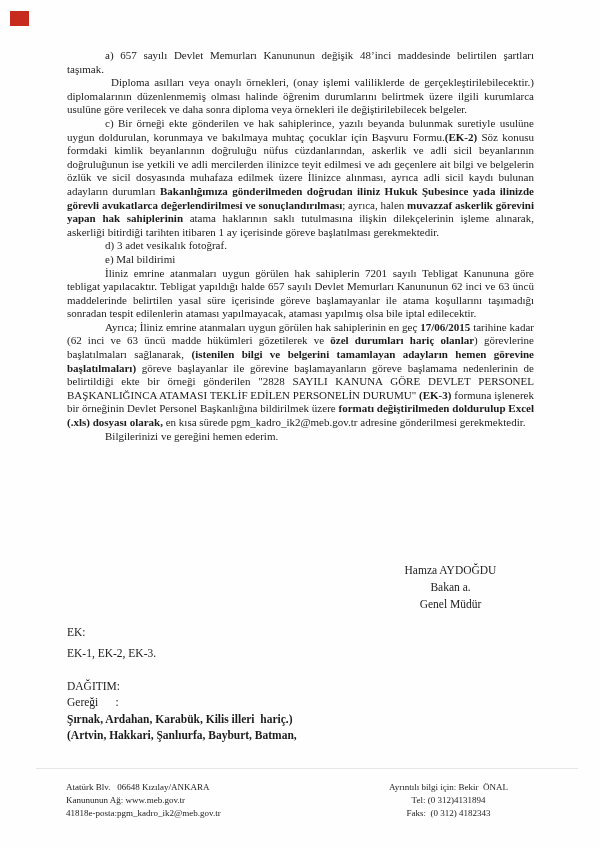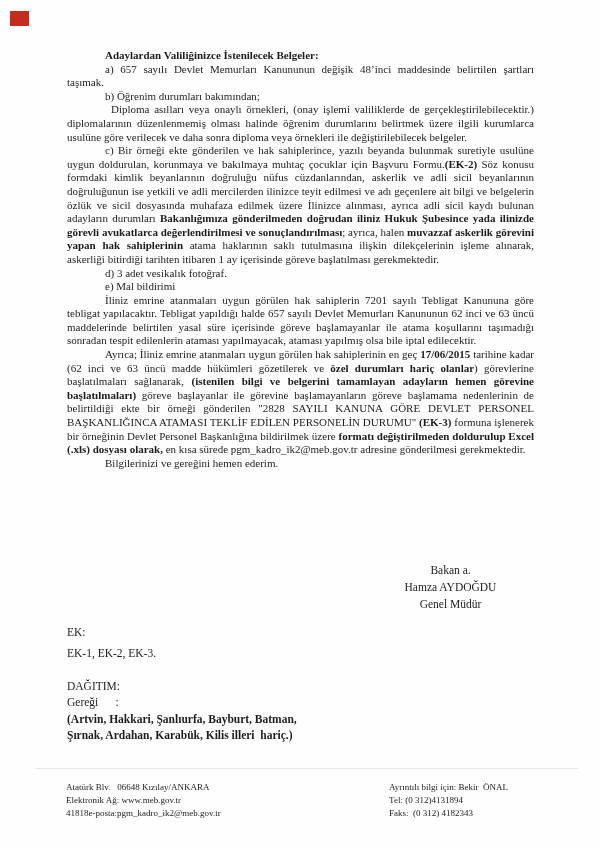--- a/index.html
+++ b/index.html
@@ -40,52 +40,50 @@
   .footer-rule {
     position:absolute; top:768px; left:36px; right:22px;
     border-top:1px solid #e6e6e6;
   }
   .footer {
     position:absolute; top:781px; left:66px; right:92px;
     font-size:9px; line-height:13px;
     display:flex; justify-content:space-between;
     white-space:pre-wrap;
   }
-  .footer .col-right { text-align:left; }
+  .footer .col-right { text-align:center; }
 </style>
 </head>
 <body>
 
 <div class="page">
 
   <div class="red-mark" style="background: rgb(198, 43, 30);"></div>
 
   <div class="body-text">
-      <p class="indent"><b>Adaylardan Valiliğinizce İstenilecek Belgeler:</b></p>
       <p class="indent"><span>a) 657 sayılı Devlet Memurları Kanununun değişik 48’inci maddesinde belirtilen şartları taşımak.</span></p>
-      <p class="indent"><span>b) Öğrenim durumları bakımından;</span></p>
       <p class="indent2"><span>Diploma asılları veya onaylı örnekleri, (onay işlemi valiliklerde de gerçekleştirilebilecektir.) diplomalarının düzenlenmemiş olması halinde öğrenim durumlarını belirtmek üzere ilgili kurumlarca usulüne göre verilecek ve daha sonra diploma veya örnekleri ile değiştirilebilecek belgeler.</span></p>
       <p class="indent"><span>c) Bir örneği ekte gönderilen ve hak sahiplerince, yazılı beyanda bulunmak suretiyle usulüne uygun doldurulan, korunmaya ve bakılmaya muhtaç çocuklar için Başvuru Formu.</span><b>(EK-2)</b><span> Söz konusu formdaki kimlik beyanlarının doğruluğu nüfus cüzdanlarından, askerlik ve adli sicil beyanlarının doğruluğunun ise yetkili ve adli mercilerden ilinizce teyit edilmesi ve adı geçenlere ait bilgi ve belgelerin özlük ve sicil dosyasında muhafaza edilmek üzere İlinizce alınması, ayrıca adli sicil kaydı bulunan adayların durumları </span><b>Bakanlığımıza gönderilmeden doğrudan iliniz Hukuk Şubesince yada ilinizde görevli avukatlarca değerlendirilmesi ve sonuçlandırılması</b><span>; ayrıca, halen </span><b>muvazzaf askerlik görevini yapan hak sahiplerinin</b><span> atama haklarının saklı tutulmasına ilişkin dilekçelerinin işleme alınarak, askerliği bitirdiği tarihten itibaren 1 ay içerisinde göreve başlatılması gerekmektedir.</span></p>
       <p class="indent"><span>d) 3 adet vesikalık fotoğraf.</span></p>
       <p class="indent"><span>e) Mal bildirimi</span></p>
       <p class="indent"><span>İliniz emrine atanmaları uygun görülen hak sahiplerin 7201 sayılı Tebligat Kanununa göre tebligat yapılacaktır. Tebligat yapıldığı halde 657 sayılı Devlet Memurları Kanununun 62 inci ve 63 üncü maddelerinde belirtilen yasal süre içerisinde göreve başlamayanlar ile atama koşullarını taşımadığı sonradan tespit edilenlerin ataması yapılmayacak, ataması yapılmış olsa bile iptal edilecektir.</span></p>
       <p class="indent"><span>Ayrıca; İliniz emrine atanmaları uygun görülen hak sahiplerinin en geç </span><b>17/06/2015</b><span> tarihine kadar (62 inci ve 63 üncü madde hükümleri gözetilerek ve </span><b>özel durumları hariç olanlar</b><span>) görevlerine başlatılmaları sağlanarak, </span><b>(istenilen bilgi ve belgerini tamamlayan adayların hemen görevine başlatılmaları)</b><span> göreve başlayanlar ile görevine başlamayanların göreve başlamama nedenlerinin de belirtildiği ekte bir örneği gönderilen "2828 SAYILI KANUNA GÖRE DEVLET PERSONEL BAŞKANLIĞINCA ATAMASI TEKLİF EDİLEN PERSONELİN DURUMU" </span><b>(EK-3)</b><span> formuna işlenerek bir örneğinin Devlet Personel Başkanlığına bildirilmek üzere </span><b>formatı değiştirilmeden doldurulup Excel (.xls) dosyası olarak,</b><span> en kısa sürede pgm_kadro_ik2@meb.gov.tr adresine gönderilmesi gerekmektedir.</span></p>
       <p class="indent"><span>Bilgilerinizi ve gereğini hemen ederim.</span></p>
     </div>
 
   <div class="signature">
+      <div>Hamza AYDOĞDU</div>
       <div>Bakan a.</div>
-      <div>Hamza AYDOĞDU</div>
       <div>Genel Müdür</div>
     </div>
 
   <div class="ek-block"><div>EK:</div><div>EK-1, EK-2, EK-3.</div></div>
 
-  <div class="dagitim-block"><div>DAĞITIM:</div><div>Gereği      :</div><div><b>(Artvin, Hakkari, Şanlıurfa, Bayburt, Batman,</b></div><div><b>Şırnak, Ardahan, Karabük, Kilis illeri  hariç.)</b></div></div>
+  <div class="dagitim-block"><div>DAĞITIM:</div><div>Gereği      :</div><div><b>Şırnak, Ardahan, Karabük, Kilis illeri  hariç.)</b></div><div><b>(Artvin, Hakkari, Şanlıurfa, Bayburt, Batman,</b></div></div>
 
   <div class="footer-rule"></div>
 
   <div class="footer">
-    <div class="col-left"><div>Atatürk Blv.   06648 Kızılay/ANKARA</div><div>Elektronik Ağ: www.meb.gov.tr</div><div>41818e-posta:pgm_kadro_ik2@meb.gov.tr</div></div>
+    <div class="col-left"><div>Atatürk Blv.   06648 Kızılay/ANKARA</div><div>Kanununun Ağ: www.meb.gov.tr</div><div>41818e-posta:pgm_kadro_ik2@meb.gov.tr</div></div>
     <div class="col-right"><div>Ayrıntılı bilgi için: Bekir  ÖNAL</div><div>Tel: (0 312)4131894</div><div>Faks:  (0 312) 4182343</div></div>
   </div>
 
 </div>
 
 </body></html>

